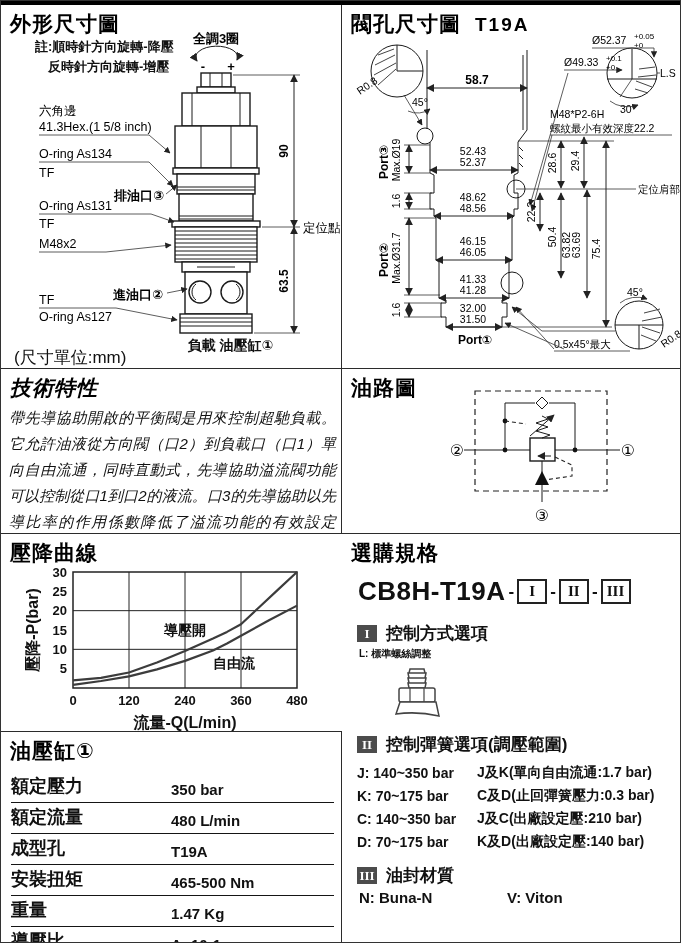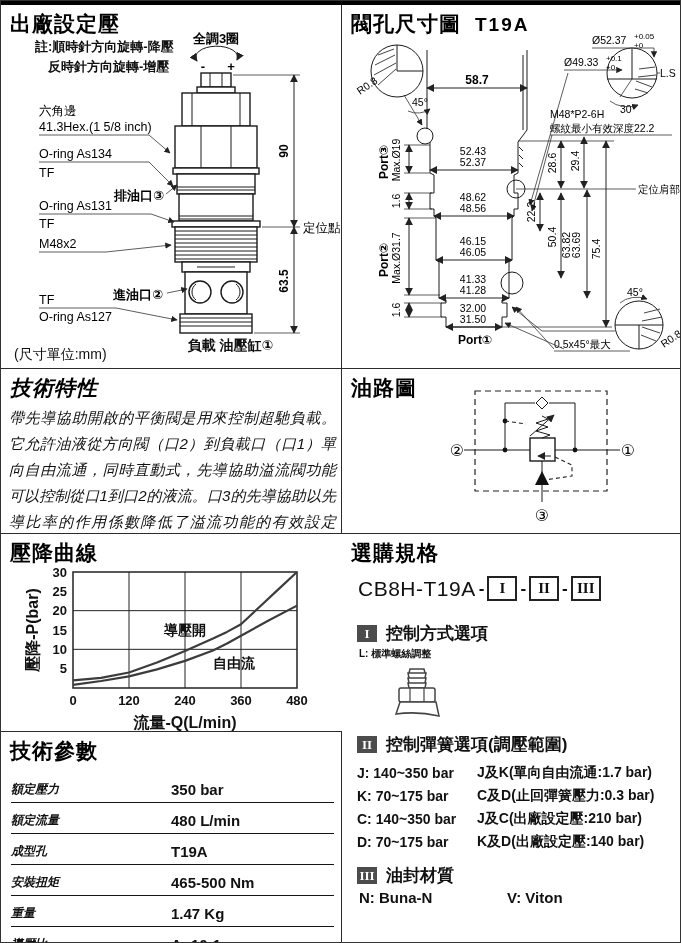--- a/index.html
+++ b/index.html
@@ -27,31 +27,31 @@
   .dt{font-size:10.5px;text-anchor:middle;}
   .dts{font-size:10.5px;text-anchor:start;}
   .dtb{font-size:12px;font-weight:bold;text-anchor:middle;}
   .lab{font-size:12.5px;}
   .labc{font-size:13px;}
   .tol{font-size:8px;}
   
   .dimnotes{position:absolute;left:34px;top:32px;font-size:13px;font-weight:bold;line-height:20px;}
   .dimnotes .n2{padding-left:13px;}
   .loadlabel{position:absolute;left:172px;top:332px;width:115px;text-align:center;font-size:14px;font-weight:bold;}
-  .unitnote{position:absolute;left:13px;top:341px;font-size:14px;}
+  .unitnote{position:absolute;left:13px;top:341px;font-size:17px;}
   
   .featuretext{position:absolute;left:8px;top:36px;width:327px;font-size:15px;line-height:26px;text-align:justify;color:#111;}
   
   .ptable{position:absolute;left:0;top:40px;right:0;}
   .prow{display:flex;align-items:flex-end;height:26px;margin:0 7px 0 10px;border-bottom:1.5px solid #151515;padding-bottom:4px;}
-  .plabel{flex:0 0 160px;font-size:12px;font-weight:bold;font-style:italic;}
+  .plabel{flex:0 0 160px;font-size:18px;font-weight:bold;}
   .pvalue{font-size:15px;font-weight:bold;}
   
   .modelrow{position:absolute;left:16px;top:42px;display:flex;align-items:center;}
-  .model{font-size:21px;font-weight:normal;letter-spacing:0.5px;}
+  .model{font-size:26px;font-weight:bold;letter-spacing:0.5px;}
   .mdash{font-size:17px;font-weight:bold;margin:0 3px;}
   .mbox{min-width:20px;height:21px;padding:0 3px;border:2px solid #222;display:flex;align-items:center;justify-content:center;
         font-family:"Liberation Serif",serif;font-weight:bold;font-size:15px;}
   .sechead{position:absolute;display:flex;align-items:center;gap:9px;}
   .badge{width:20px;height:17px;background:#4c4c4c;color:#fff;display:flex;align-items:center;justify-content:center;
          font-family:"Liberation Serif",serif;font-weight:bold;font-size:13px;}
   .sectitle{font-size:17px;font-weight:bold;}
   .sec1item{position:absolute;left:17px;top:113px;font-size:10px;font-weight:bold;}
   #screw-icon{left:48px;top:133px;}
   .springs{position:absolute;left:15px;top:227px;}
@@ -68,21 +68,21 @@
   .clabel{font:bold 14px "Liberation Sans","DejaVu Sans",sans-serif;fill:#111;text-anchor:middle;}
   .caxis{font:bold 16px "Liberation Sans","DejaVu Sans",sans-serif;fill:#111;text-anchor:middle;}
 </style>
 </head>
 <body>
 
 <div class="page">
 <div class="topbar"></div>
 
 <section id="panel-dim">
-  <div class="ptitle">出廠設定壓</div>
+  <div class="ptitle">外形尺寸圖</div>
   <div class="dimnotes">
     <div class="n1">註:順時針方向旋轉-降壓</div>
     <div class="n2">反時針方向旋轉-增壓</div>
   </div>
   <svg width="341" height="364" viewBox="0 0 341 364">
     <defs>
       <marker id="maE" viewBox="0 0 10 10" refX="9" refY="5" markerWidth="8" markerHeight="8" orient="auto">
         <path d="M0 0L10 5L0 10z" fill="#222"></path>
           </marker>
       <marker id="maS" viewBox="0 0 10 10" refX="1" refY="5" markerWidth="8" markerHeight="8" orient="auto">
@@ -400,21 +400,21 @@
         <polyline points="48.0,116.3 76.0,113.9 104.0,108.5 132.0,98.5 160.0,86.9 188.0,74.5 202.0,67.9 216.0,60.2 234.7,42.8 253.3,25.4 272.0,8.0" class="ccurve"></polyline>
         <text x="160" y="70.64" class="clabel">導壓開</text>
         <polyline points="48.0,120.9 76.0,117.0 104.0,112.4 132.0,105.4 160.0,96.9 188.0,86.5 202.0,79.5 216.0,71.8 244.0,56.3 272.0,41.6" class="ccurve"></polyline>
         <text x="209" y="103.50666666666667" class="clabel">自由流</text>
         <text x="160" y="164" class="caxis">流量-Q(L/min)</text>
         <text x="13" y="66" class="caxis" font-size="14" transform="rotate(-90 13 66)">壓降-P(bar)</text>
       </svg>
 </section>
 
 <section id="panel-params">
-  <div class="ptitle">技術參數</div>
+  <div class="ptitle">油壓缸①</div>
   <div class="ptable">
     <div class="prow">
           <span class="plabel">額定壓力</span>
           <span class="pvalue">350 bar</span>
         </div>
     <div class="prow">
           <span class="plabel">額定流量</span>
           <span class="pvalue">480 L/min</span>
         </div>
     <div class="prow">

